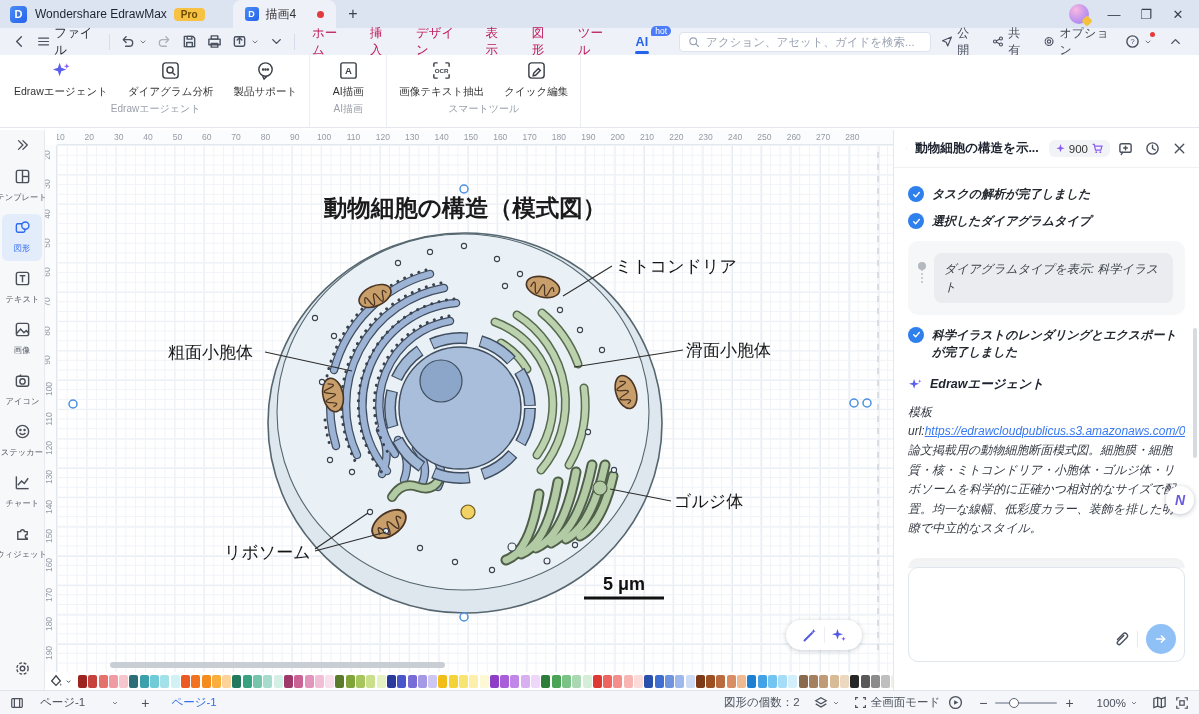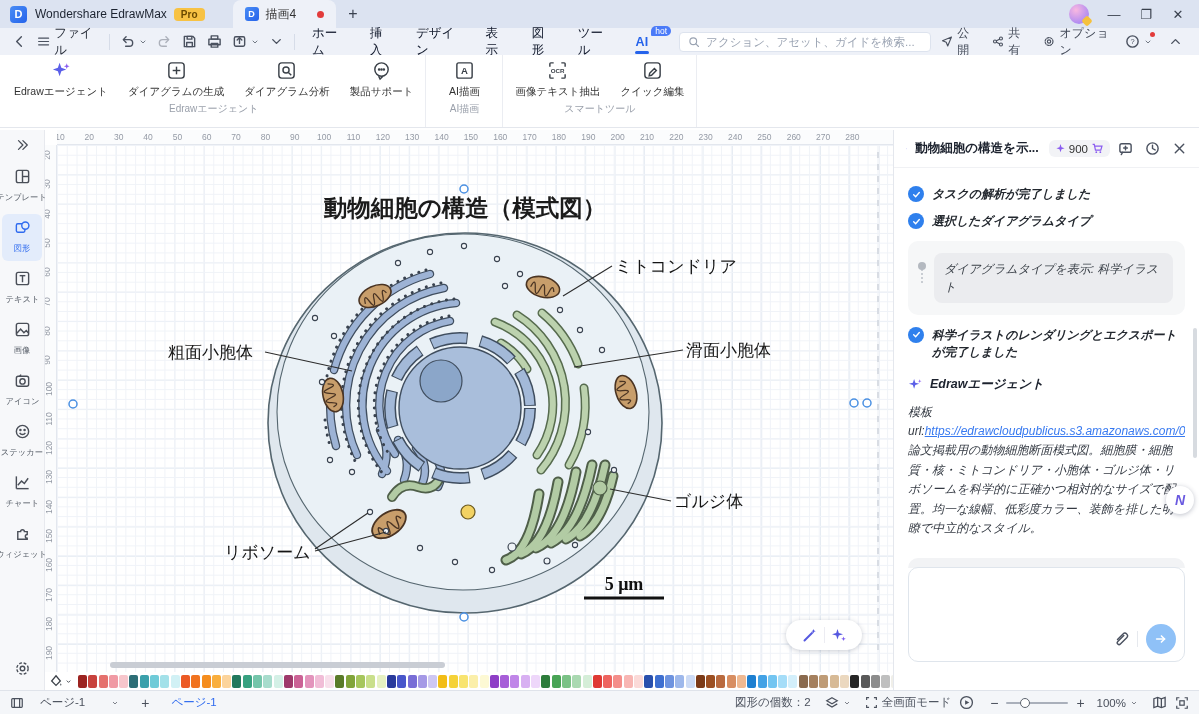--- a/index.html
+++ b/index.html
@@ -28,21 +28,21 @@
             background:radial-gradient(circle at 35% 30%,#f9b8e0,#b18cf2 70%); }
   .avatar::after { content:''; position:absolute; right:-2px; bottom:-1px; width:8px; height:8px;
             background:#f5c13d; transform:rotate(45deg); border-radius:2px; }
   .win-btn { font-size:13px; color:#39404d; width:14px; text-align:center; }
 
   
   .menubar { position:absolute; left:0; top:28px; right:0; height:27px; background:#eef1f8;
              display:flex; align-items:center; gap:10px; padding:0 12px; }
   .mb-sep { width:1px; height:16px; background:#d6dce8; }
   .mi { display:flex; align-items:center; gap:4px; color:#454c5a; }
-  .menu-item { font-size:12.5px; color:#0f172a; padding:0 7px; }
+  .menu-item { font-size:12.5px; color:#be185d; padding:0 7px; }
   .menu-ai { position:relative; color:#2563eb; font-weight:bold; }
   .menu-ai .ai-underline { position:absolute; left:6px; right:6px; bottom:-5px; height:3px; background:#2563eb; border-radius:2px; }
   .hot-badge { position:absolute; top:-9px; right:-16px; background:#4b7bf8; color:#fff; font-size:8.5px;
                font-weight:normal; padding:0px 4px; border-radius:5px 5px 5px 1px; }
   .searchbox { margin-left:14px; width:282px; height:20px; background:#fff; border:1px solid #dde3ee;
                border-radius:4px; display:flex; align-items:center; gap:6px; padding:0 8px; }
   .searchbox input { border:none; outline:none; flex:1; font-size:11.5px; color:#333; background:transparent;
                font-family:"Liberation Sans","DejaVu Sans",sans-serif; }
   .searchbox input::placeholder { color:#9aa3b2; }
   .mb-right { margin-left:auto; display:flex; align-items:center; gap:16px; padding-right:4px; }
@@ -80,21 +80,21 @@
   .ruler-left { position:absolute; left:0; top:15px; width:12px; bottom:0; background:#fbfcfd;
                border-right:1px solid #e3e7ee; overflow:hidden; }
   .rn { position:absolute; font-size:8.5px; color:#949aa5; top:2px; transform:translateX(-50%); }
   .rnv { position:absolute; font-size:8.5px; color:#949aa5; left:-3px; transform:translateY(-50%) rotate(-90deg); }
   .draw-area { position:absolute; left:12px; top:15px; right:0; bottom:0; background:#fff;
     background-image:
       linear-gradient(to right,#f0f3f8 1px,transparent 1px),
       linear-gradient(to bottom,#f0f3f8 1px,transparent 1px),
       linear-gradient(to right,#e4eaf2 1px,transparent 1px),
       linear-gradient(to bottom,#e4eaf2 1px,transparent 1px);
-    background-size:9.78px 9.78px,9.78px 9.78px,29.35px 29.35px,29.35px 29.35px;font-family:Liberation Serif, serif; }
+    background-size:9.78px 9.78px,9.78px 9.78px,29.35px 29.35px,29.35px 29.35px; }
   .page-svg { position:absolute; left:0; top:0; width:100%; height:100%; }
   .float-pill { position:absolute; left:741px; top:490px; width:76px; height:30px; background:#fff;
     border-radius:15px; box-shadow:0 1px 5px rgba(40,50,80,.25); display:flex; align-items:center; justify-content:center; }
   .float-pill .fp-sep { width:1px; height:16px; background:#ececf2; margin:0 6px; }
 
   
   .palette-row { position:absolute; left:45px; top:672px; width:848px; height:18px; background:#fff;
                  display:flex; align-items:center; }
   .bucket { display:flex; align-items:center; gap:2px; margin:0 6px 0 4px; }
   .sw { width:9px; height:13px; border-radius:2px; margin-right:1.3px; flex:0 0 auto; }
@@ -299,28 +299,20 @@
 
   <div class="ribbon">
     <div class="rgroup">
       <div class="rbtns">
         <div class="rbtn">
           <svg viewBox="0 0 22 22">
               <path d="M9 3 L10.8 8.2 L16 10 L10.8 11.8 L9 17 L7.2 11.8 L2 10 L7.2 8.2 Z" fill="#5b5fe8"></path>
               <path d="M16.5 3.5 L17.3 5.7 L19.5 6.5 L17.3 7.3 L16.5 9.5 L15.7 7.3 L13.5 6.5 L15.7 5.7 Z" fill="#8a5cf0"></path>
             </svg>
           <span class="rlbl">Edrawエージェント</span>
-          </div>
-        <div class="rbtn">
-          <svg viewBox="0 0 22 22" style="stroke:#3a4048;fill:none;stroke-width:1.5">
-              <rect x="3" y="3" width="16" height="16" rx="3"></rect>
-              <line x1="7" y1="11" x2="15" y2="11"></line>
-              <line x1="11" y1="7" x2="11" y2="15"></line>
-            </svg>
-          <span class="rlbl">ダイアグラムの生成</span>
           </div>
         <div class="rbtn">
           <svg viewBox="0 0 22 22" style="stroke:#3a4048;fill:none;stroke-width:1.5">
               <rect x="3" y="3" width="16" height="16" rx="3"></rect>
               <circle cx="10.5" cy="10.5" r="3.2"></circle>
               <line x1="13" y1="13" x2="16" y2="16"></line>
             </svg>
           <span class="rlbl">ダイアグラム分析</span>
           </div>
         <div class="rbtn">
@@ -801,21 +793,21 @@
       <svg width="15" height="15" viewBox="0 0 16 16">
           <circle cx="8" cy="8" r="6.3"></circle>
           <path d="M6.5 5.5 L11 8 L6.5 10.5 Z" fill="#4a505c" stroke="none"></path>
         </svg>
       </span>
     <span class="st" style="margin-left:8px;font-size:14px;">−</span>
     <span class="slider">
         <span class="knob"></span>
       </span>
     <span class="st" style="font-size:14px;">+</span>
-    <span class="st" style="margin-left:4px;">
+    <span class="st" style="margin-left:15px;">
       <span>100%</span>
       <svg width="8" height="8" viewBox="0 0 16 16">
           <polyline points="4 6 8 10 12 6"></polyline>
         </svg>
       </span>
     <span class="st" style="margin-left:6px;">
       <svg width="15" height="15" viewBox="0 0 16 16">
           <path d="M2 4 L6 2.5 L10 4 L14 2.5 V12 L10 13.5 L6 12 L2 13.5 Z"></path>
           <line x1="6" y1="2.5" x2="6" y2="12"></line>
           <line x1="10" y1="4" x2="10" y2="13.5"></line>

